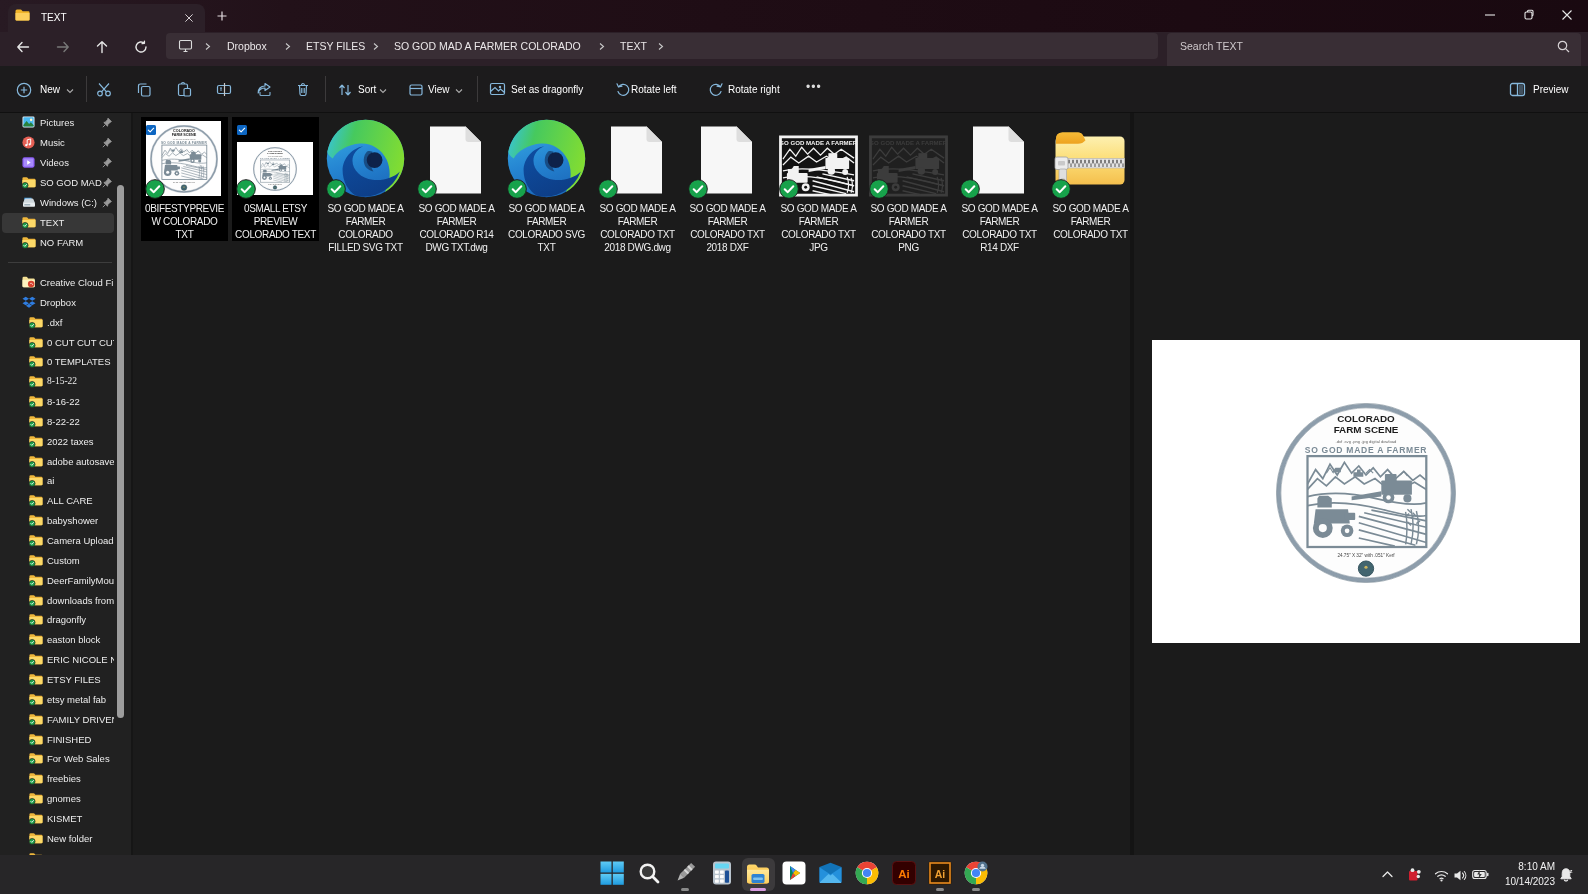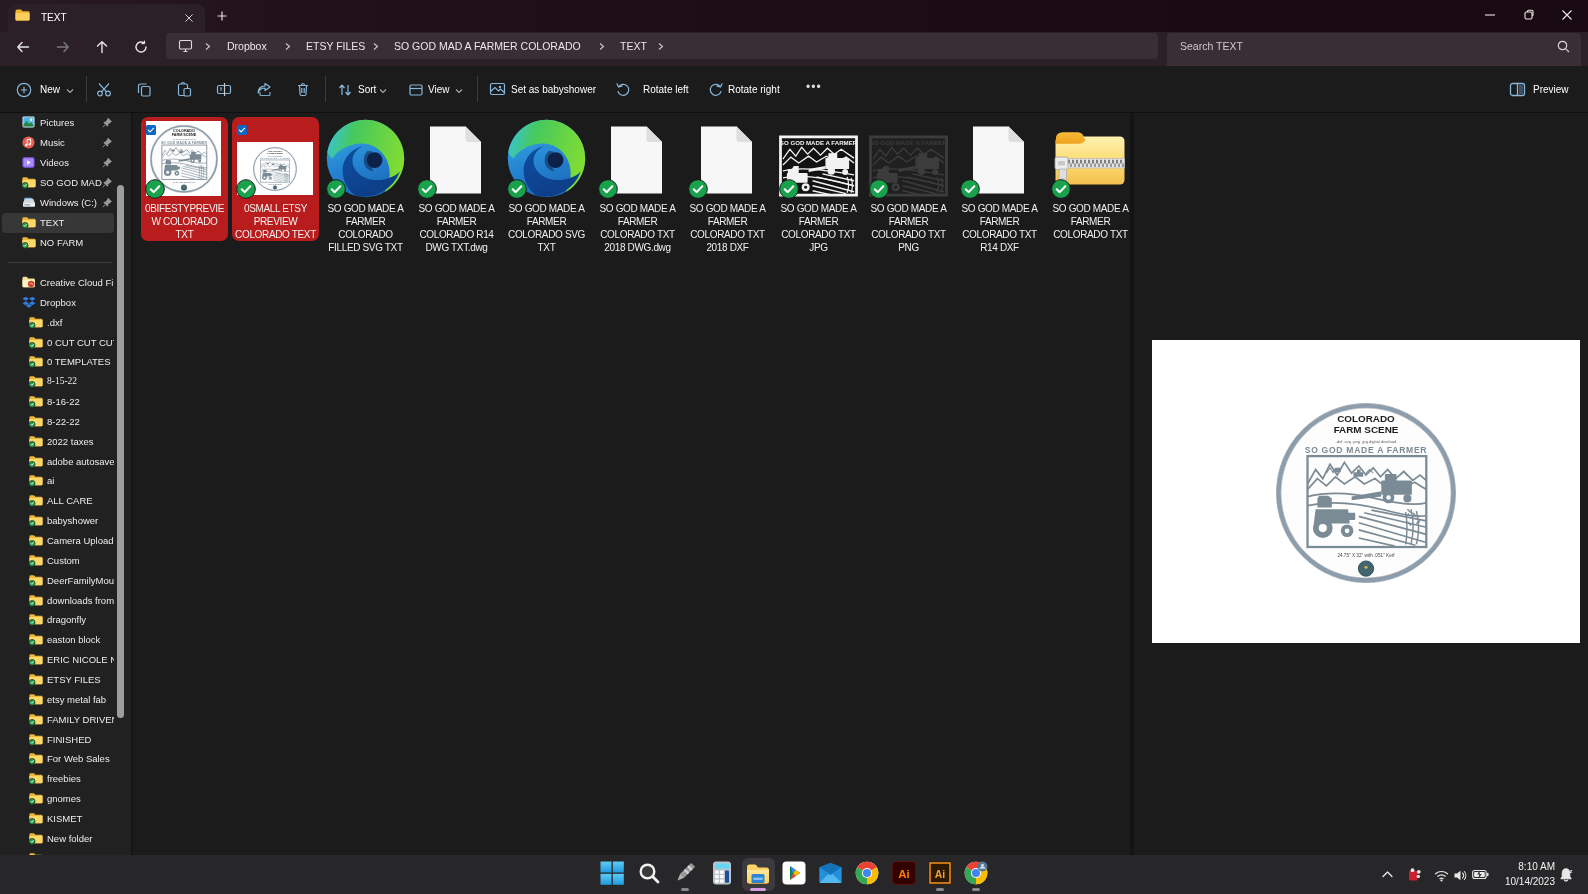--- a/index.html
+++ b/index.html
@@ -21,21 +21,21 @@
   #filearea { position:absolute; left:133px; top:113px; width:997px; height:742px; background:#1b1b1b; overflow:hidden; }
   #divider2 { position:absolute; left:1130px; top:113px; width:4px; height:742px; background:#141414; }
   #prevpane { position:absolute; left:1134px; top:113px; width:454px; height:742px; background:#1b1b1b; }
   .srow { position:absolute; left:2px; height:20px; width:112px; font-size:9.5px; color:#ededed; overflow:hidden; }
   .srow .lbl { position:absolute; left:38px; top:4px; white-space:nowrap; }
   .srow .ico { position:absolute; left:20px; top:3px; }
   .srow.indent .ico { left:27px; }
   .srow.indent .lbl { left:45px; }
   .pin { position:absolute; left:100px; top:4px; }
   .fitem { position:absolute; top:4px; width:87px; height:124px; }
-  .fitem.sel { background:#b91c1c;border-radius:7px; }
+  .fitem.sel { background:#000000; }
   .flabel { position:absolute; top:85px; left:-4px; width:95px; text-align:center; font-size:10px;
      letter-spacing:-0.35px; line-height:13px; color:#f0f0f0; }
   .badge { position:absolute; left:4px; top:62px; }
   .chk { position:absolute; left:5px; top:4px; }
   #taskbar { position:absolute; left:0; top:855px; width:1588px; height:39px; background:#272628; }
 </style>
 </head>
 <body>
 <div id="titlebar"></div>
 <div id="tab">
@@ -196,29 +196,29 @@
 </div>
 <div class="cmdsep" style="left:477px;"></div>
 <div style="position:absolute;left:489px;top:12px;">
 <svg width="17" height="17" viewBox="0 0 17 17" style="position:absolute;left:0;top:3px;">
         <g stroke="#86b8dc" stroke-width="1.2" fill="none">
           <rect x="1.5" y="2.5" width="14" height="11" rx="1.5"></rect>
           <path d="M1.5 10.5 L6 6.5 L9.5 10 L11.5 8 L15.5 11.5"></path>
           <circle cx="11" cy="6" r="1.2" fill="#86b8dc" stroke="none"></circle>
         </g>
       </svg>
-<span style="position:absolute;left:22px;top:6px;font-size:10px;color:#fff;white-space:nowrap;">Set as babyshower</span>
+<span style="position:absolute;left:22px;top:6px;font-size:10px;color:#fff;white-space:nowrap;">Set as dragonfly</span>
 </div>
 <div style="position:absolute;left:615px;top:12px;">
 <svg width="17" height="17" viewBox="0 0 17 17" style="position:absolute;left:0;top:3px;">
         <g stroke="#86b8dc" stroke-width="1.2" fill="none">
           <path d="M3.5 6 A 5.5 5.5 0 1 1 3 10.5 M3.5 6 L2 2.8 M3.5 6 L7 5.2" stroke-linecap="round"></path>
         </g>
       </svg>
-<span style="position:absolute;left:28px;top:6px;font-size:10px;color:#fff;white-space:nowrap;">Rotate left</span>
+<span style="position:absolute;left:16px;top:6px;font-size:10px;color:#fff;white-space:nowrap;">Rotate left</span>
 </div>
 <div style="position:absolute;left:707px;top:12px;">
 <svg width="17" height="17" viewBox="0 0 17 17" style="position:absolute;left:0;top:3px;">
         <g stroke="#86b8dc" stroke-width="1.2" fill="none">
           <path d="M13.5 6 A 5.5 5.5 0 1 0 14 10.5 M13.5 6 L15 2.8 M13.5 6 L10 5.2" stroke-linecap="round"></path>
         </g>
       </svg>
 <span style="position:absolute;left:21px;top:6px;font-size:10px;color:#fff;white-space:nowrap;">Rotate right</span>
 </div>
 <div style="position:absolute;left:806px;top:14px;font-size:12px;color:#ddd;letter-spacing:1px;">•••</div>

